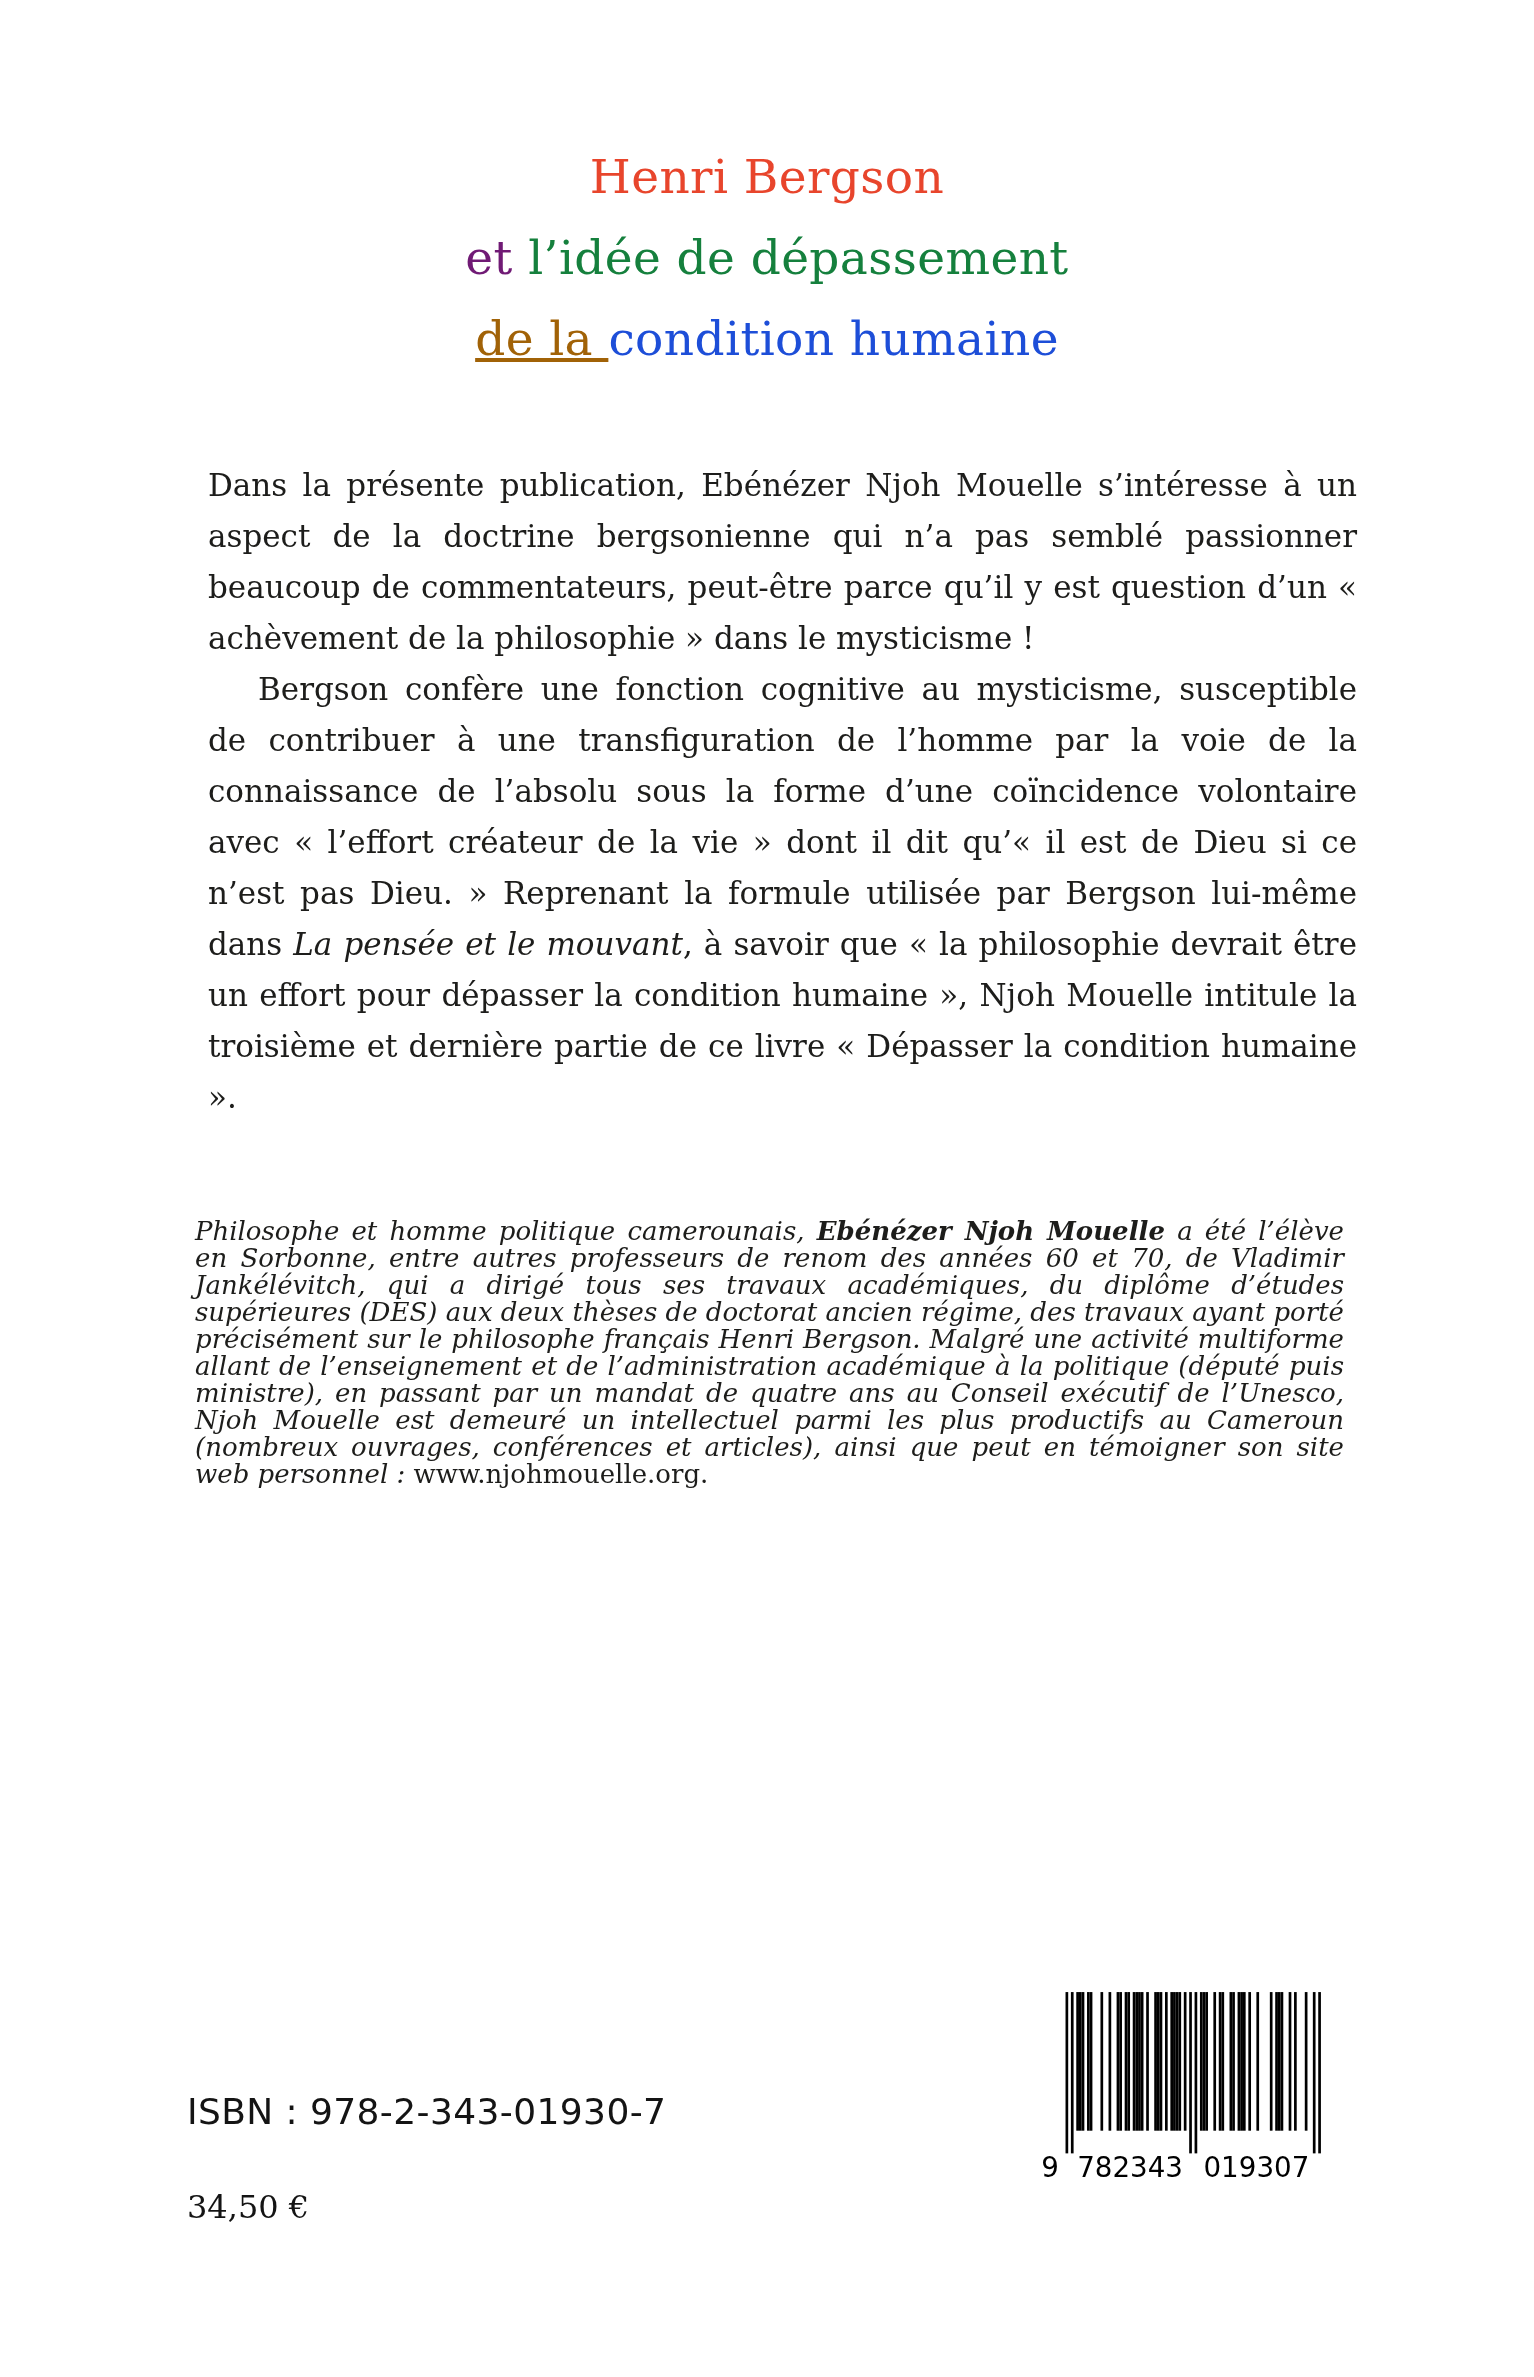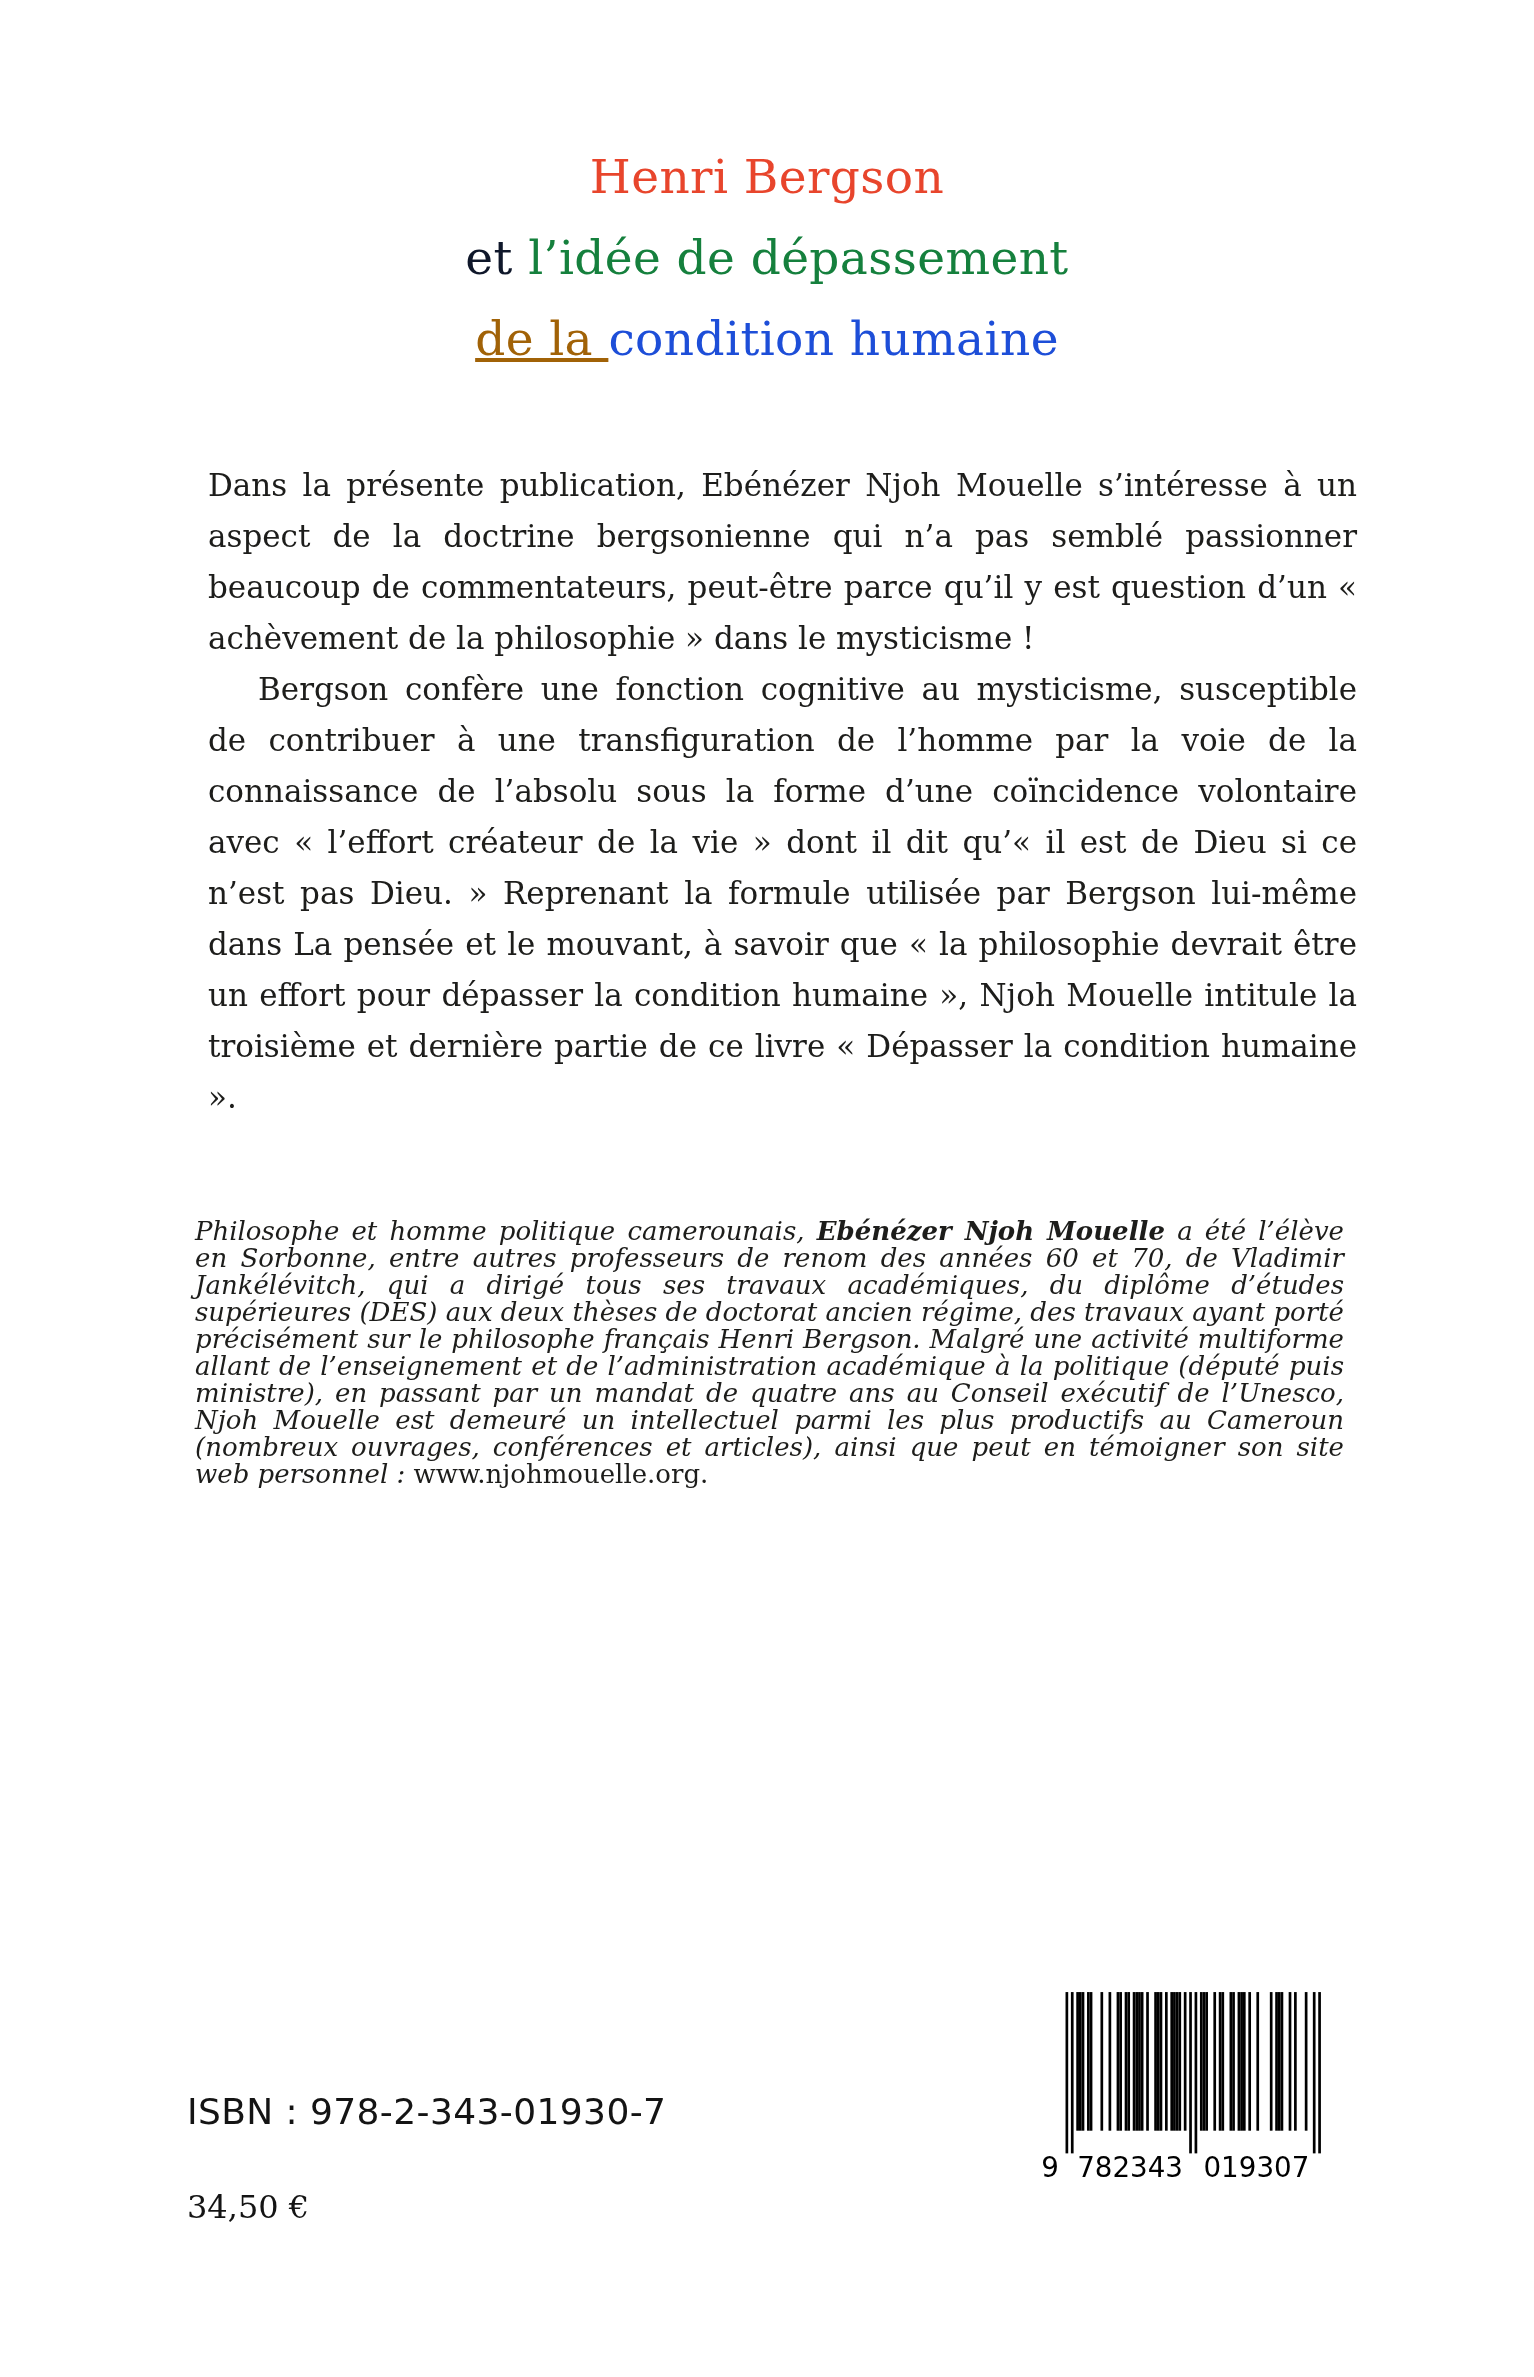--- a/index.html
+++ b/index.html
@@ -24,21 +24,21 @@
   }
   .synopsis p{margin:0;}
   .synopsis p.indented{text-indent:50px;}
   .bio{
     position:absolute;left:195px;top:1218px;width:1149px;
     font-size:26px;line-height:27px;
     text-align:justify;
     font-style:italic;
   }
   .bio p{margin:0;}
-  .seg-italic{}
+  .seg-italic{font-style:italic;}
   .seg-bolditalic{font-style:italic;font-weight:bold;}
   .seg-roman{font-style:normal;}
   .isbn-line{
     position:absolute;left:187px;top:2091px;
     font-family:"DejaVu Sans","Liberation Sans",sans-serif;
     font-size:36px;color:#141414;letter-spacing:0.4px;
   }
   .price-line{
     position:absolute;left:187px;top:2148px;
     font-size:32px;color:#141414;margin-top:40px;
@@ -54,21 +54,21 @@
     font-size:33px;fill:#000;
   }
 </style>
 </head>
 <body>
 
 <div class="page">
 
   <div class="title-block">
     <div><span style="color: rgb(232, 69, 44);">Henri Bergson</span></div>
-    <div><span style="color: #0f172a;">et </span><span style="color: #15803d;">l’idée de dépassement</span></div>
+    <div><span style="color: #701a75;">et </span><span style="color: #15803d;">l’idée de dépassement</span></div>
     <div><span style="color: #a16207; text-decoration: underline;">de la </span><span style="color: #1d4ed8;">condition humaine</span></div>
   </div>
 
   <div class="synopsis">
     <p><span>Dans la présente publication, Ebénézer Njoh Mouelle s’intéresse à un aspect de la doctrine bergsonienne qui n’a pas semblé passionner beaucoup de commentateurs, peut-être parce qu’il y est question d’un « achèvement de la philosophie » dans le mysticisme !</span></p>
     <p class="indented"><span>Bergson confère une fonction cognitive au mysticisme, susceptible de contribuer à une transfiguration de l’homme par la voie de la connaissance de l’absolu sous la forme d’une coïncidence volontaire avec « l’effort créateur de la vie » dont il dit qu’« il est de Dieu si ce n’est pas Dieu. » Reprenant la formule utilisée par Bergson lui-même dans </span><span class="seg-italic">La pensée et le mouvant</span><span>, à savoir que « la philosophie devrait être un effort pour dépasser la condition humaine », Njoh Mouelle intitule la troisième et dernière partie de ce livre « Dépasser la condition humaine ».</span></p>
   </div>
 
   <div class="bio">
     <p><span class="seg-italic">Philosophe et homme politique camerounais, </span><span class="seg-bolditalic">Ebénézer Njoh Mouelle</span><span class="seg-italic"> a été l’élève en Sorbonne, entre autres professeurs de renom des années 60 et 70, de Vladimir Jankélévitch, qui a dirigé tous ses travaux académiques, du diplôme d’études supérieures (DES) aux deux thèses de doctorat ancien régime, des travaux ayant porté précisément sur le philosophe français Henri Bergson. Malgré une activité multiforme allant de l’enseignement et de l’administration académique à la politique (député puis ministre), en passant par un mandat de quatre ans au Conseil exécutif de l’Unesco, Njoh Mouelle est demeuré un intellectuel parmi les plus productifs au Cameroun (nombreux ouvrages, conférences et articles), ainsi que peut en témoigner son site web personnel : </span><span class="seg-roman">www.njohmouelle.org.</span></p>

